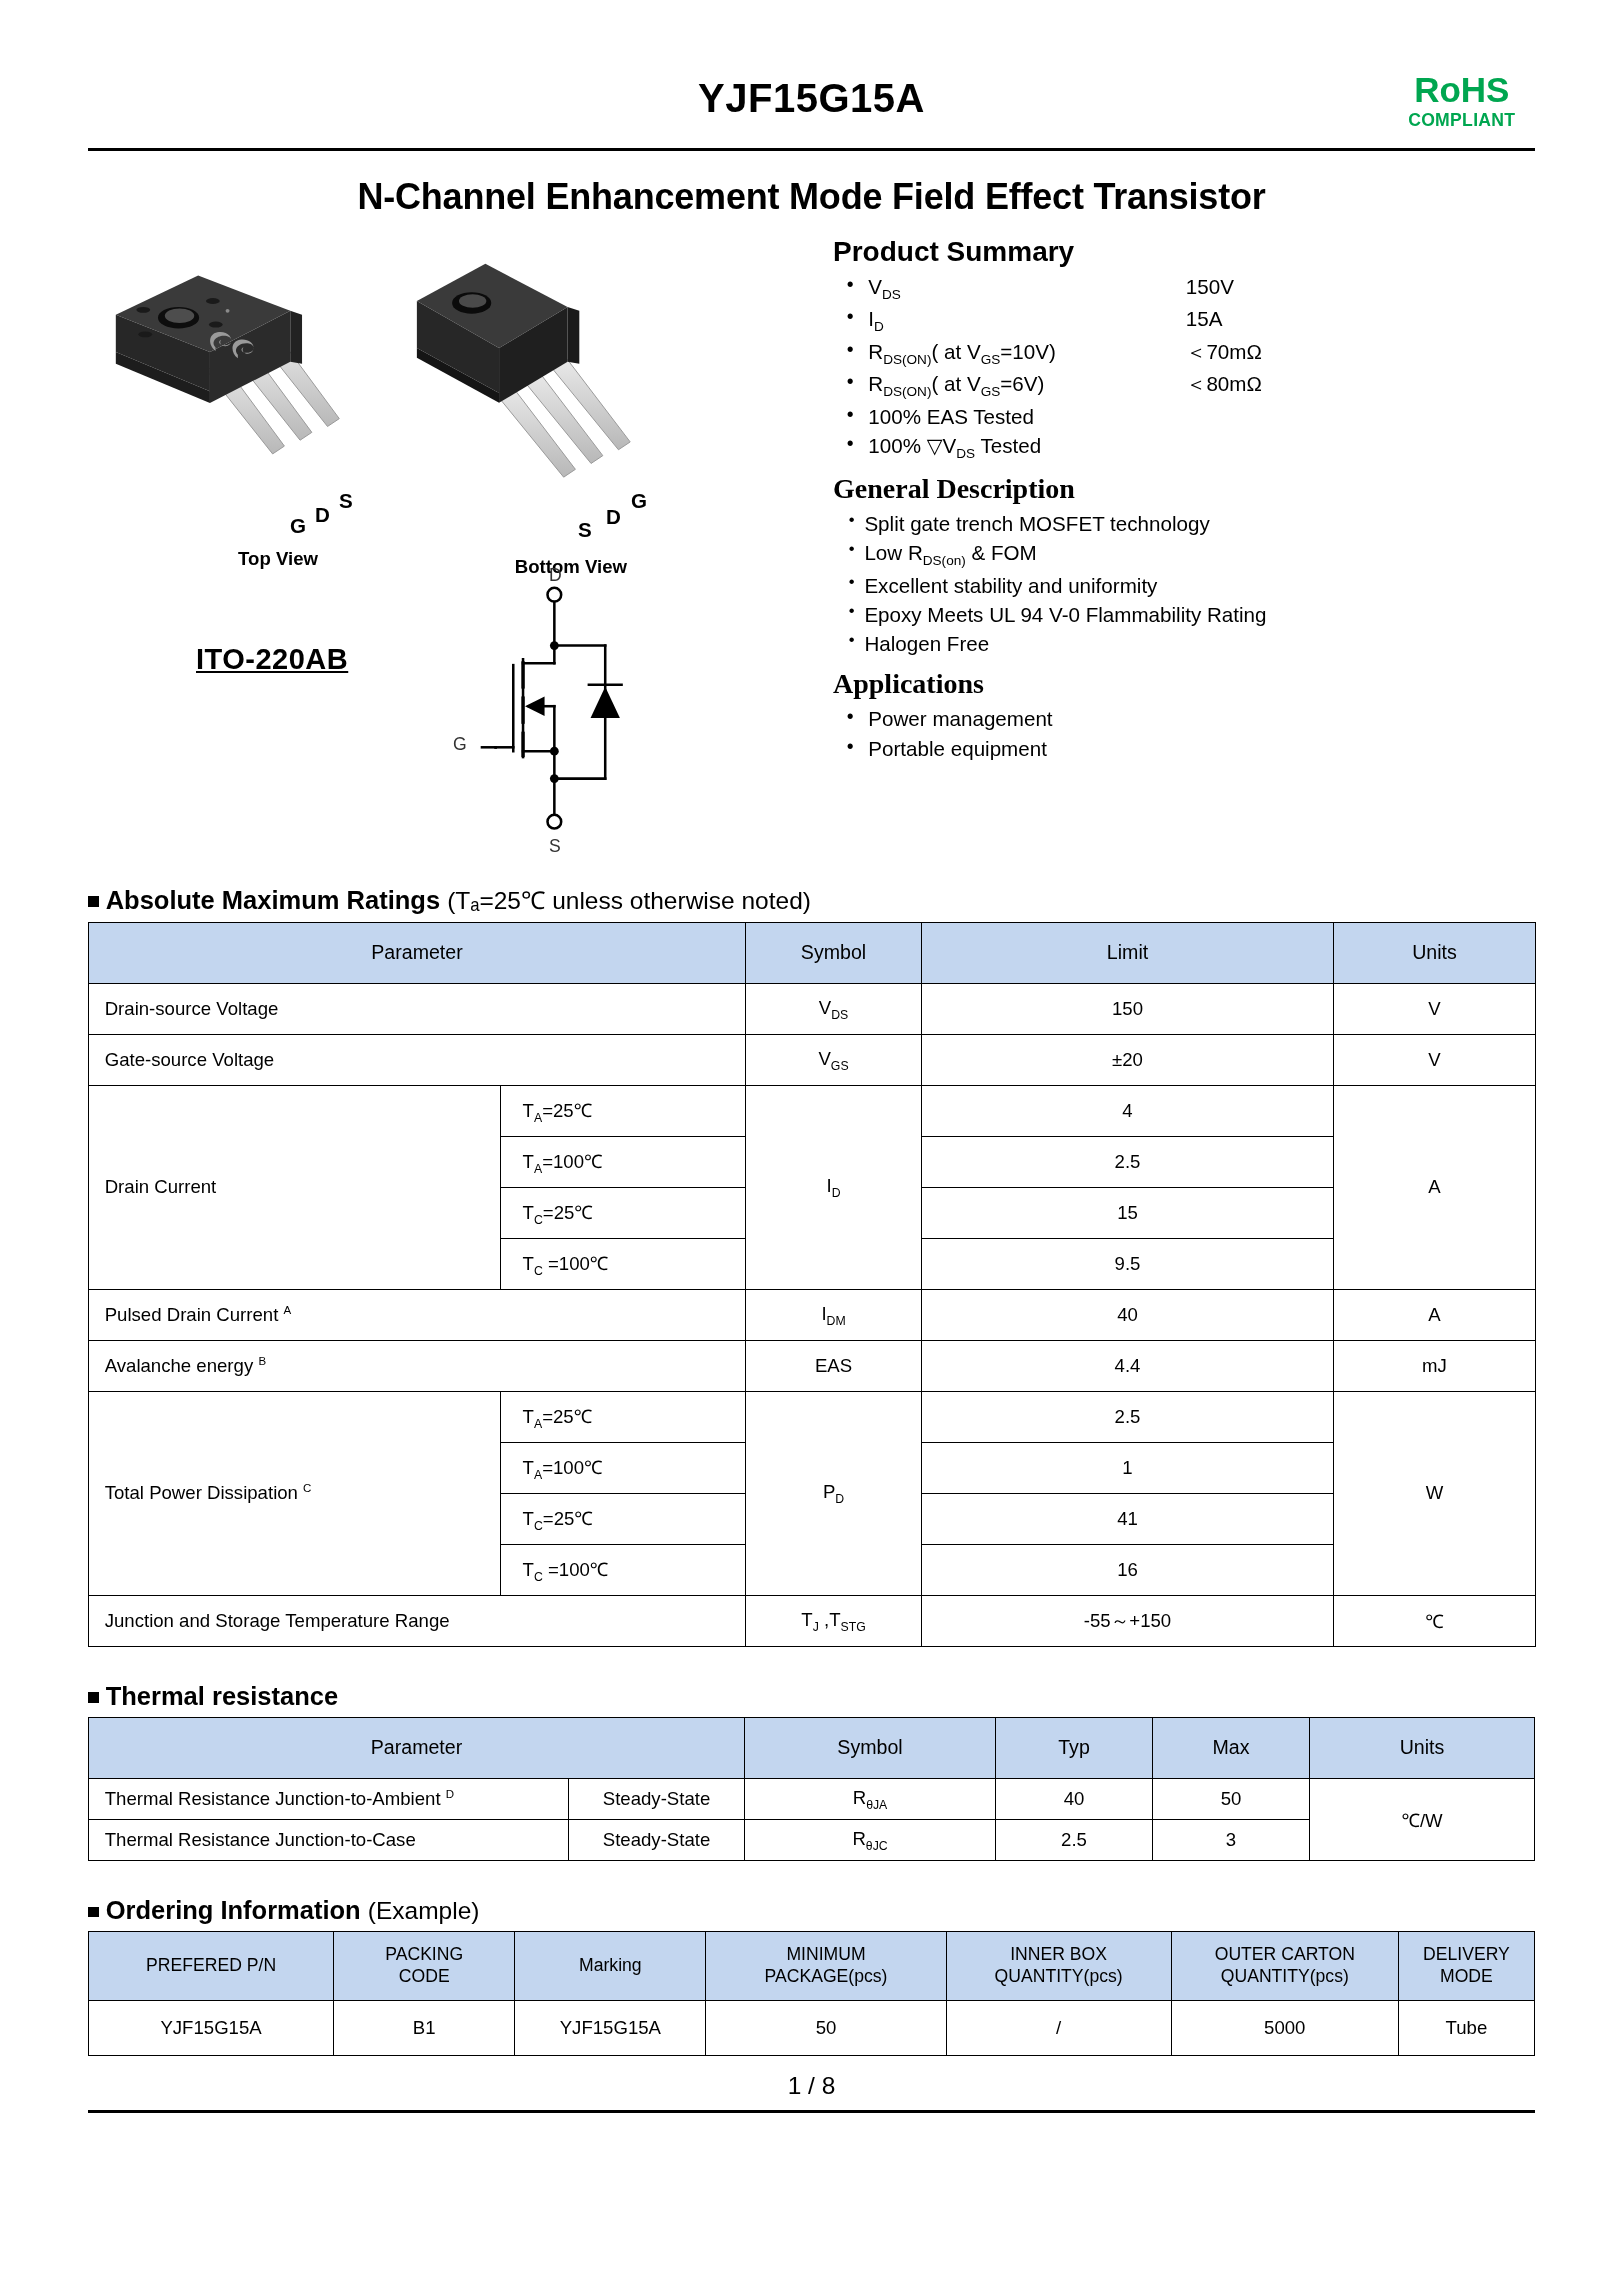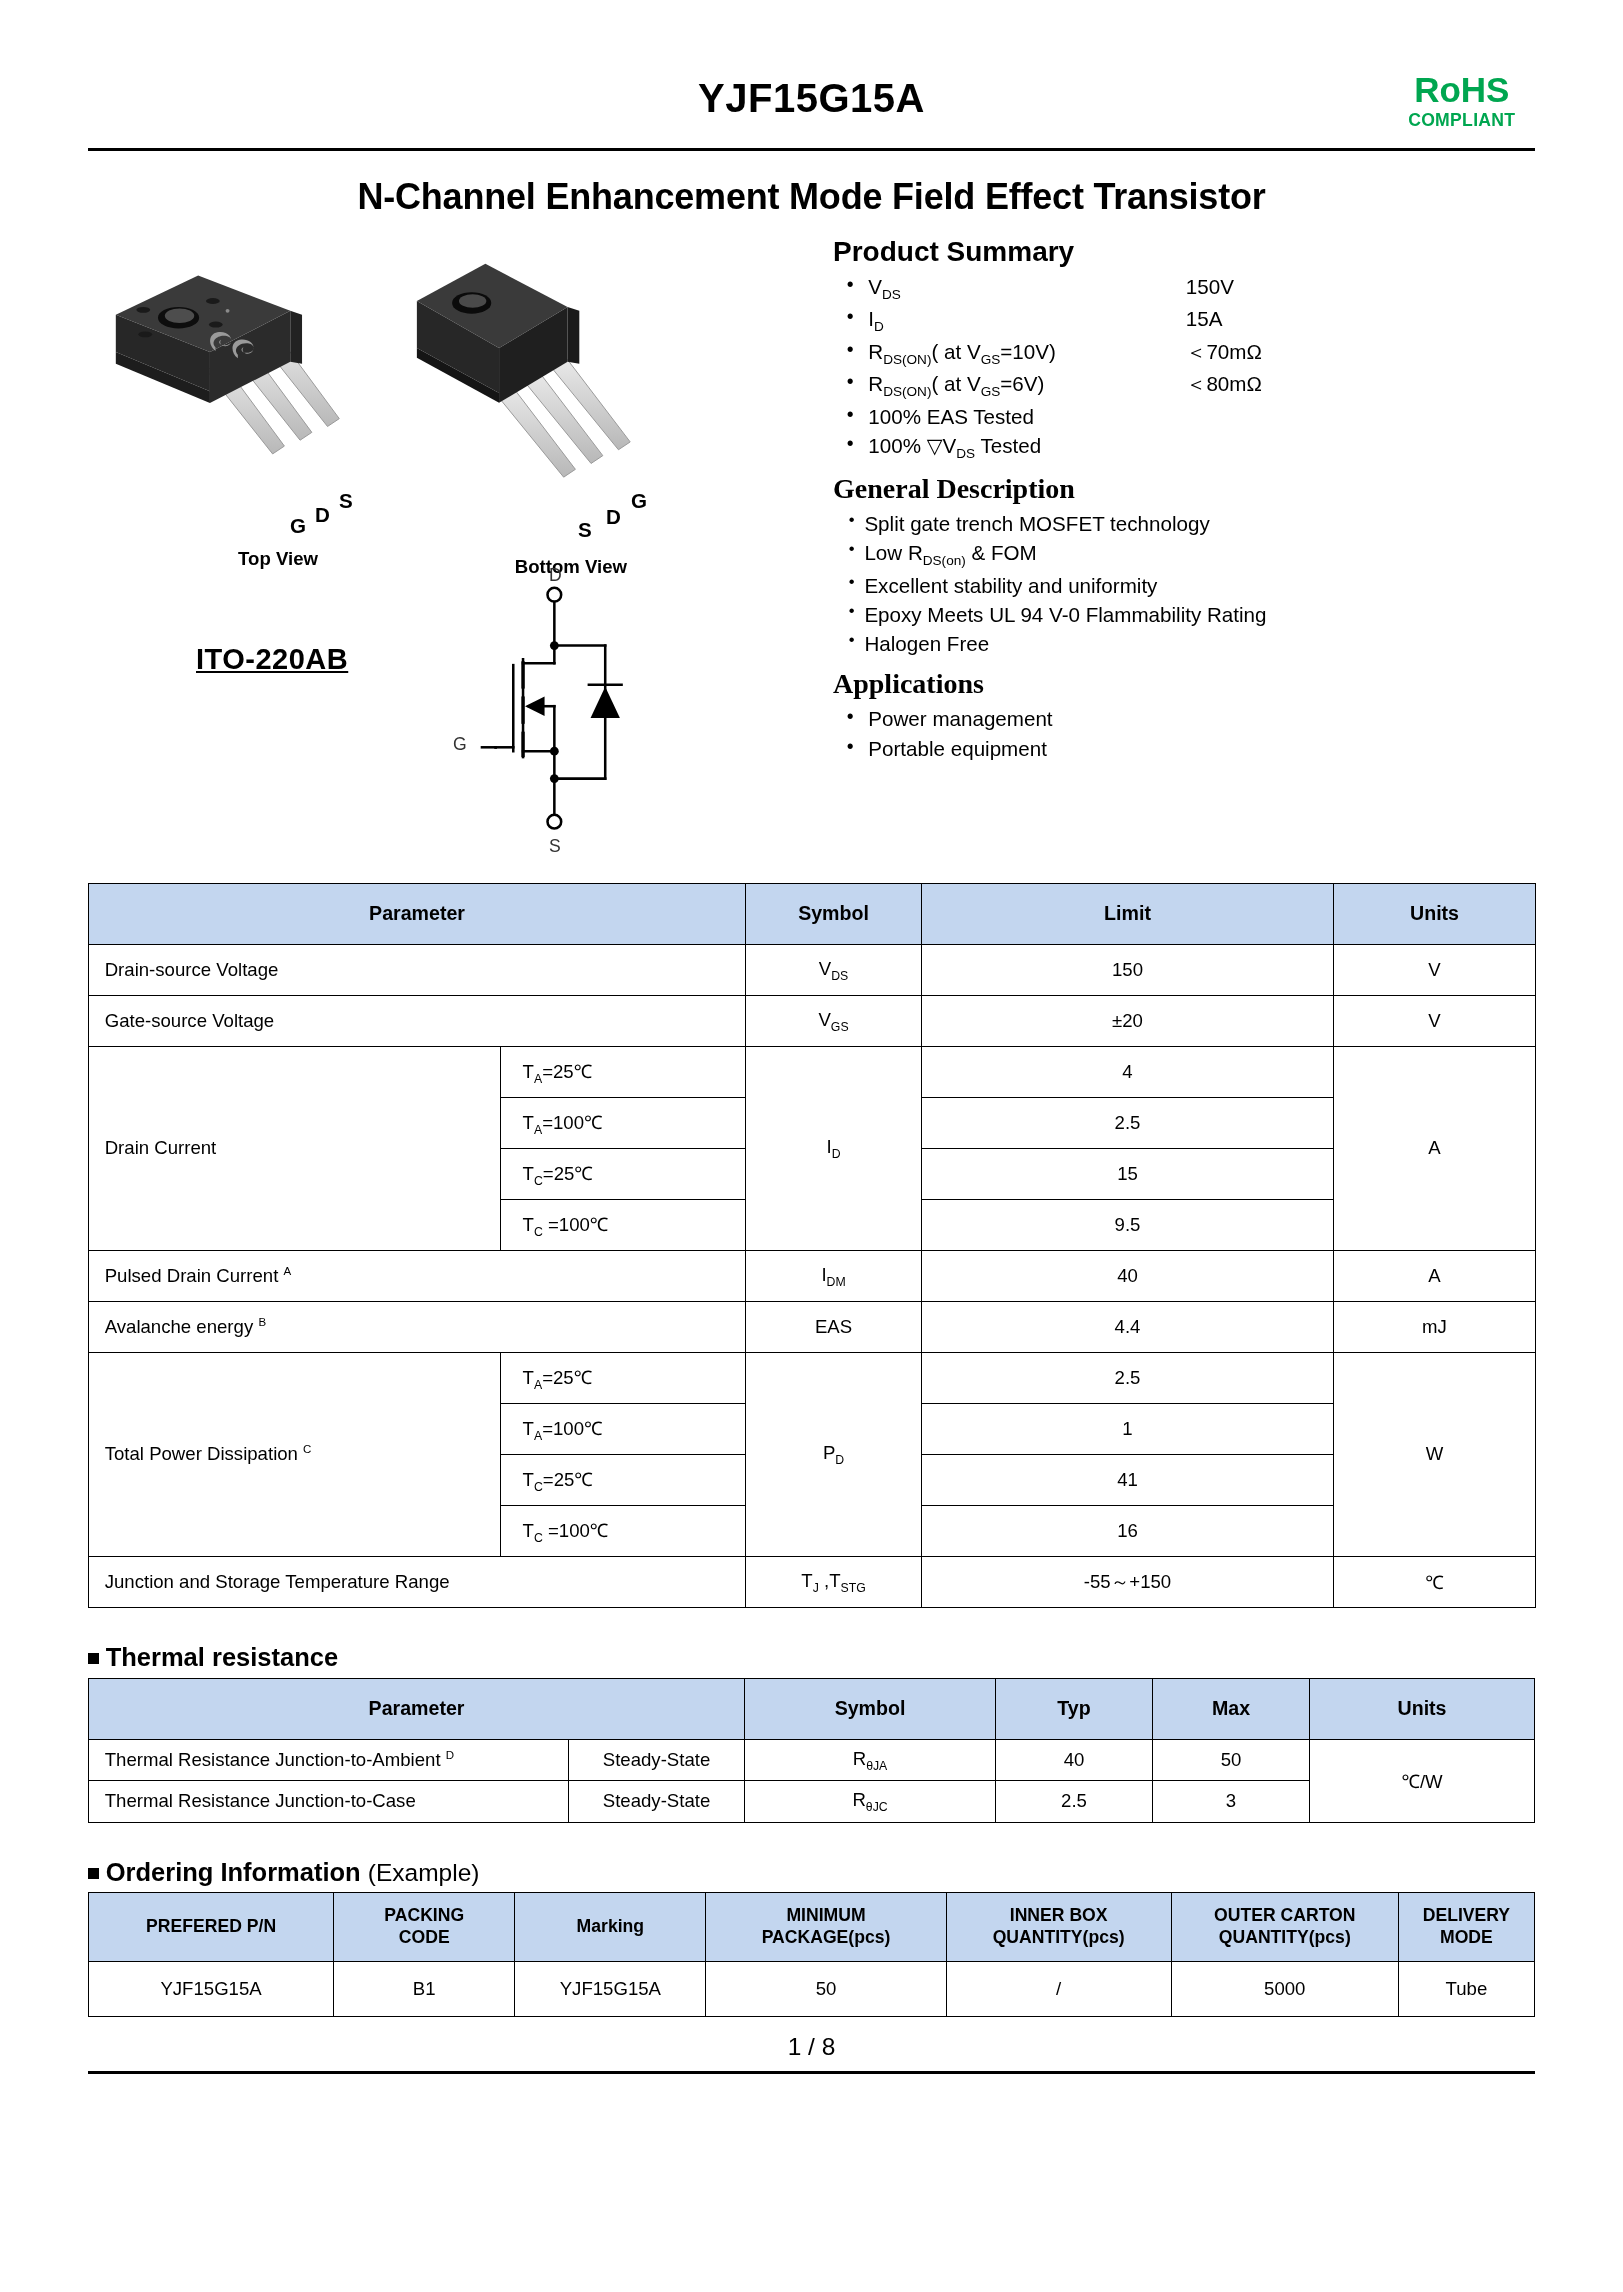--- a/index.html
+++ b/index.html
@@ -148,21 +148,21 @@
   table.dt th, table.dt td {
     border: 1.5px solid #000;
     font-size: 18.6px;
     font-weight: normal;
     padding: 7.8px 9.8px;
     text-align: center;
     vertical-align: middle;
   }
   table.dt th {
     background: #c3d6ef;
-    font-weight: bold;
+    font-weight: normal;
     font-size: 19.6px;
     height: 61px;
   }
   table.dt td.left {
     text-align: left;
     padding-left: 15.7px;
   }
   table.dt td.sublabel {
     text-align: left;
     padding-left: 21.6px;
@@ -344,20 +344,24 @@
         </ul>
 
       <div class="sec-head gap">Applications</div>
       <ul class="sum" id="app-list">
           <li>Power management</li>
           <li>Portable equipment</li>
         </ul>
     </div>
   </div>
 
+  <div class="table-title">
+    <span class="sq"></span><span>Absolute Maximum Ratings</span>
+    <span class="norm">(Tₐ=25℃ unless otherwise noted)</span>
+  </div>
   <table class="dt r-amr">
     <colgroup>
       <col style="width:412px">
         <col style="width:245px">
         <col style="width:176px">
         <col style="width:412px">
         <col style="width:202px">
     </colgroup>
     <thead>
         <tr id="amr-head">

